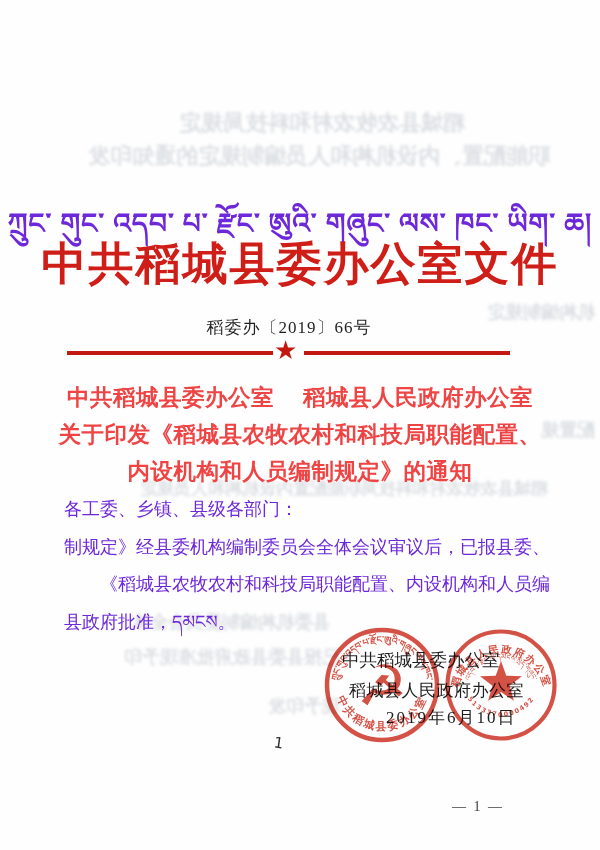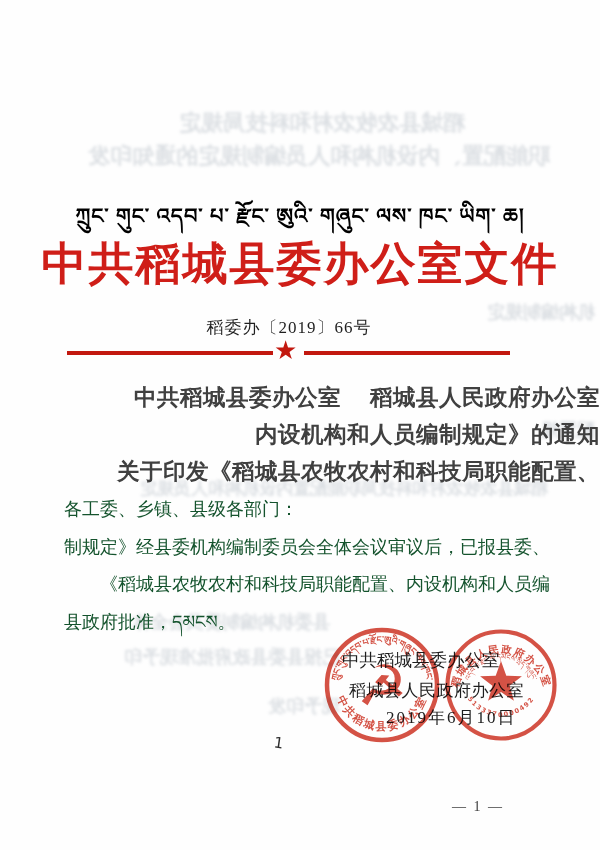--- a/index.html
+++ b/index.html
@@ -10,46 +10,46 @@
     color:#222;
   }
   
   .bleed{
     position:absolute;white-space:nowrap;overflow:hidden;
     color:#8d99a6;opacity:.30;filter:blur(1.4px);
     transform:scaleX(-1);font-weight:bold;pointer-events:none;
   }
   .tibetan{
     position:absolute;left:0;top:192px;width:600px;text-align:center;
-    color:#000000;font-size:21px;font-weight:bold;letter-spacing:1px;
+    color:#6d28d9;font-size:28px;font-weight:bold;letter-spacing:1px;
   }
   .masthead{
     position:absolute;left:0;top:234px;width:600px;text-align:center;
     color:#cf1e18;font-size:45px;font-weight:bold;letter-spacing:2px;
   }
   .docnum{
     position:absolute;left:0;top:316px;width:600px;text-align:center;
     transform:translateX(-11px);
     font-size:17px;color:#1f1f1f;letter-spacing:1px;
   }
   .rule{position:absolute;top:351px;height:3.5px;background:#c2180f;}
   .rule-left{left:67px;width:206px;}
   .rule-right{left:304px;width:206px;}
   .rule-star{
     position:absolute;left:274px;top:337px;color:#c2180f;font-size:26px;
     font-family:"DejaVu Sans",sans-serif;line-height:26px;
   }
   .title{
-    position:absolute;left:0;top:379px;width:600px;text-align:right;
-    font-size:22.5px;font-weight:bold;color:#404040;line-height:37px;
+    position:absolute;left:0;top:379px;width:600px;text-align:center;
+    font-size:22.5px;font-weight:bold;color:#ef4444;line-height:37px;
     letter-spacing:.5px;
   }
   .body-text{
     position:absolute;left:64px;top:491px;width:480px;
-    font-size:18px;color:#14532d;line-height:37.5px;white-space:nowrap;
+    font-size:18px;color:#6d28d9;line-height:37.5px;white-space:nowrap;
   }
   .sig{position:absolute;white-space:nowrap;color:#1e1e1e;}
   .sig1{left:342px;top:648px;font-size:17.5px;}
   .sig2{left:349px;top:679px;font-size:17px;letter-spacing:.5px;}
   .sig3{left:386px;top:706px;font-size:17px;letter-spacing:2px;}
   .seal{position:absolute;mix-blend-mode:multiply;opacity:.88;}
   .seal-party{left:322px;top:625px;}
   .seal-gov{left:443px;top:627px;}
   .pagenum{
     position:absolute;left:452px;top:799px;font-size:14px;color:#3a3a3a;
@@ -78,22 +78,22 @@
   <div class="masthead">中共稻城县委办公室文件</div>
 
   <div class="docnum">稻委办〔2019〕66号</div>
 
   <div class="rule rule-left"></div>
   <div class="rule-star">★</div>
   <div class="rule rule-right"></div>
 
   <div class="title">
     <div>中共稻城县委办公室　 稻城县人民政府办公室</div>
+    <div>关于印发《稻城县农牧农村和科技局职能配置、</div>
     <div>内设机构和人员编制规定》的通知</div>
-    <div>关于印发《稻城县农牧农村和科技局职能配置、</div>
   </div>
 
   <div class="body-text">
     <div>各工委、乡镇、县级各部门：</div>
     <div>制规定》经县委机构编制委员会全体会议审议后，已报县委、</div>
     <div>　　《稻城县农牧农村和科技局职能配置、内设机构和人员编</div>
     <div>县政府批准，དམངས。</div>
   </div>
 
   <div class="sig sig1">中共稻城县委办公室</div>

